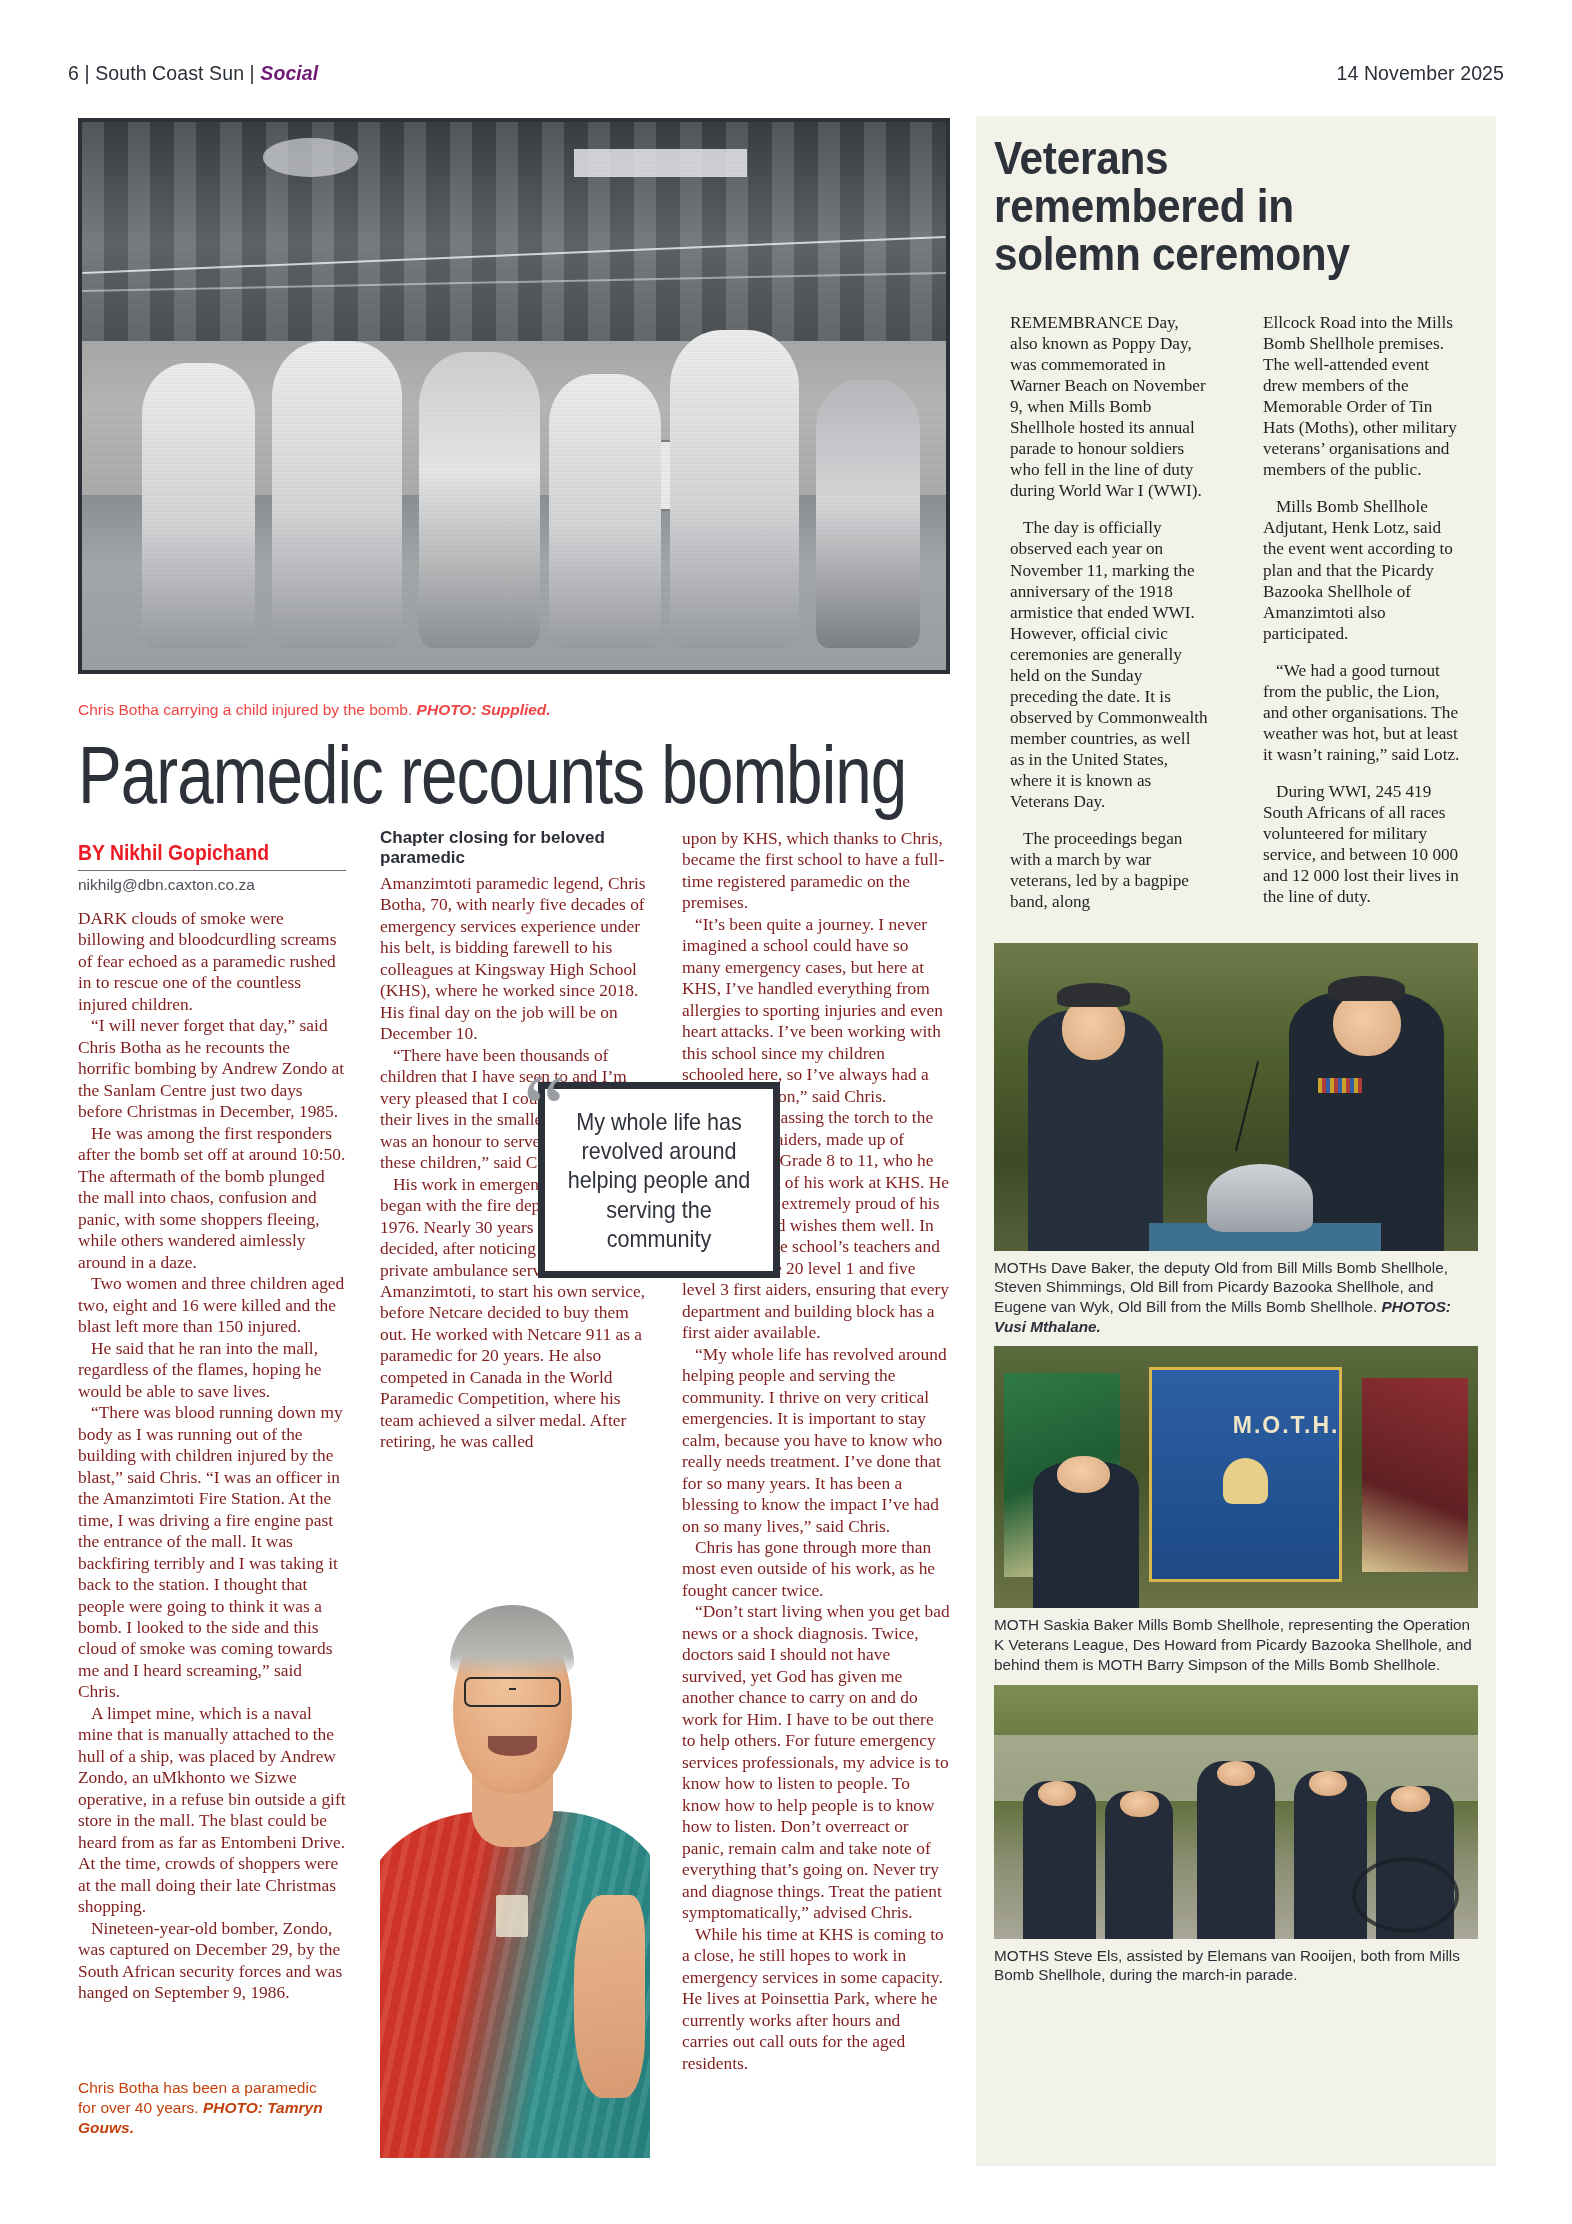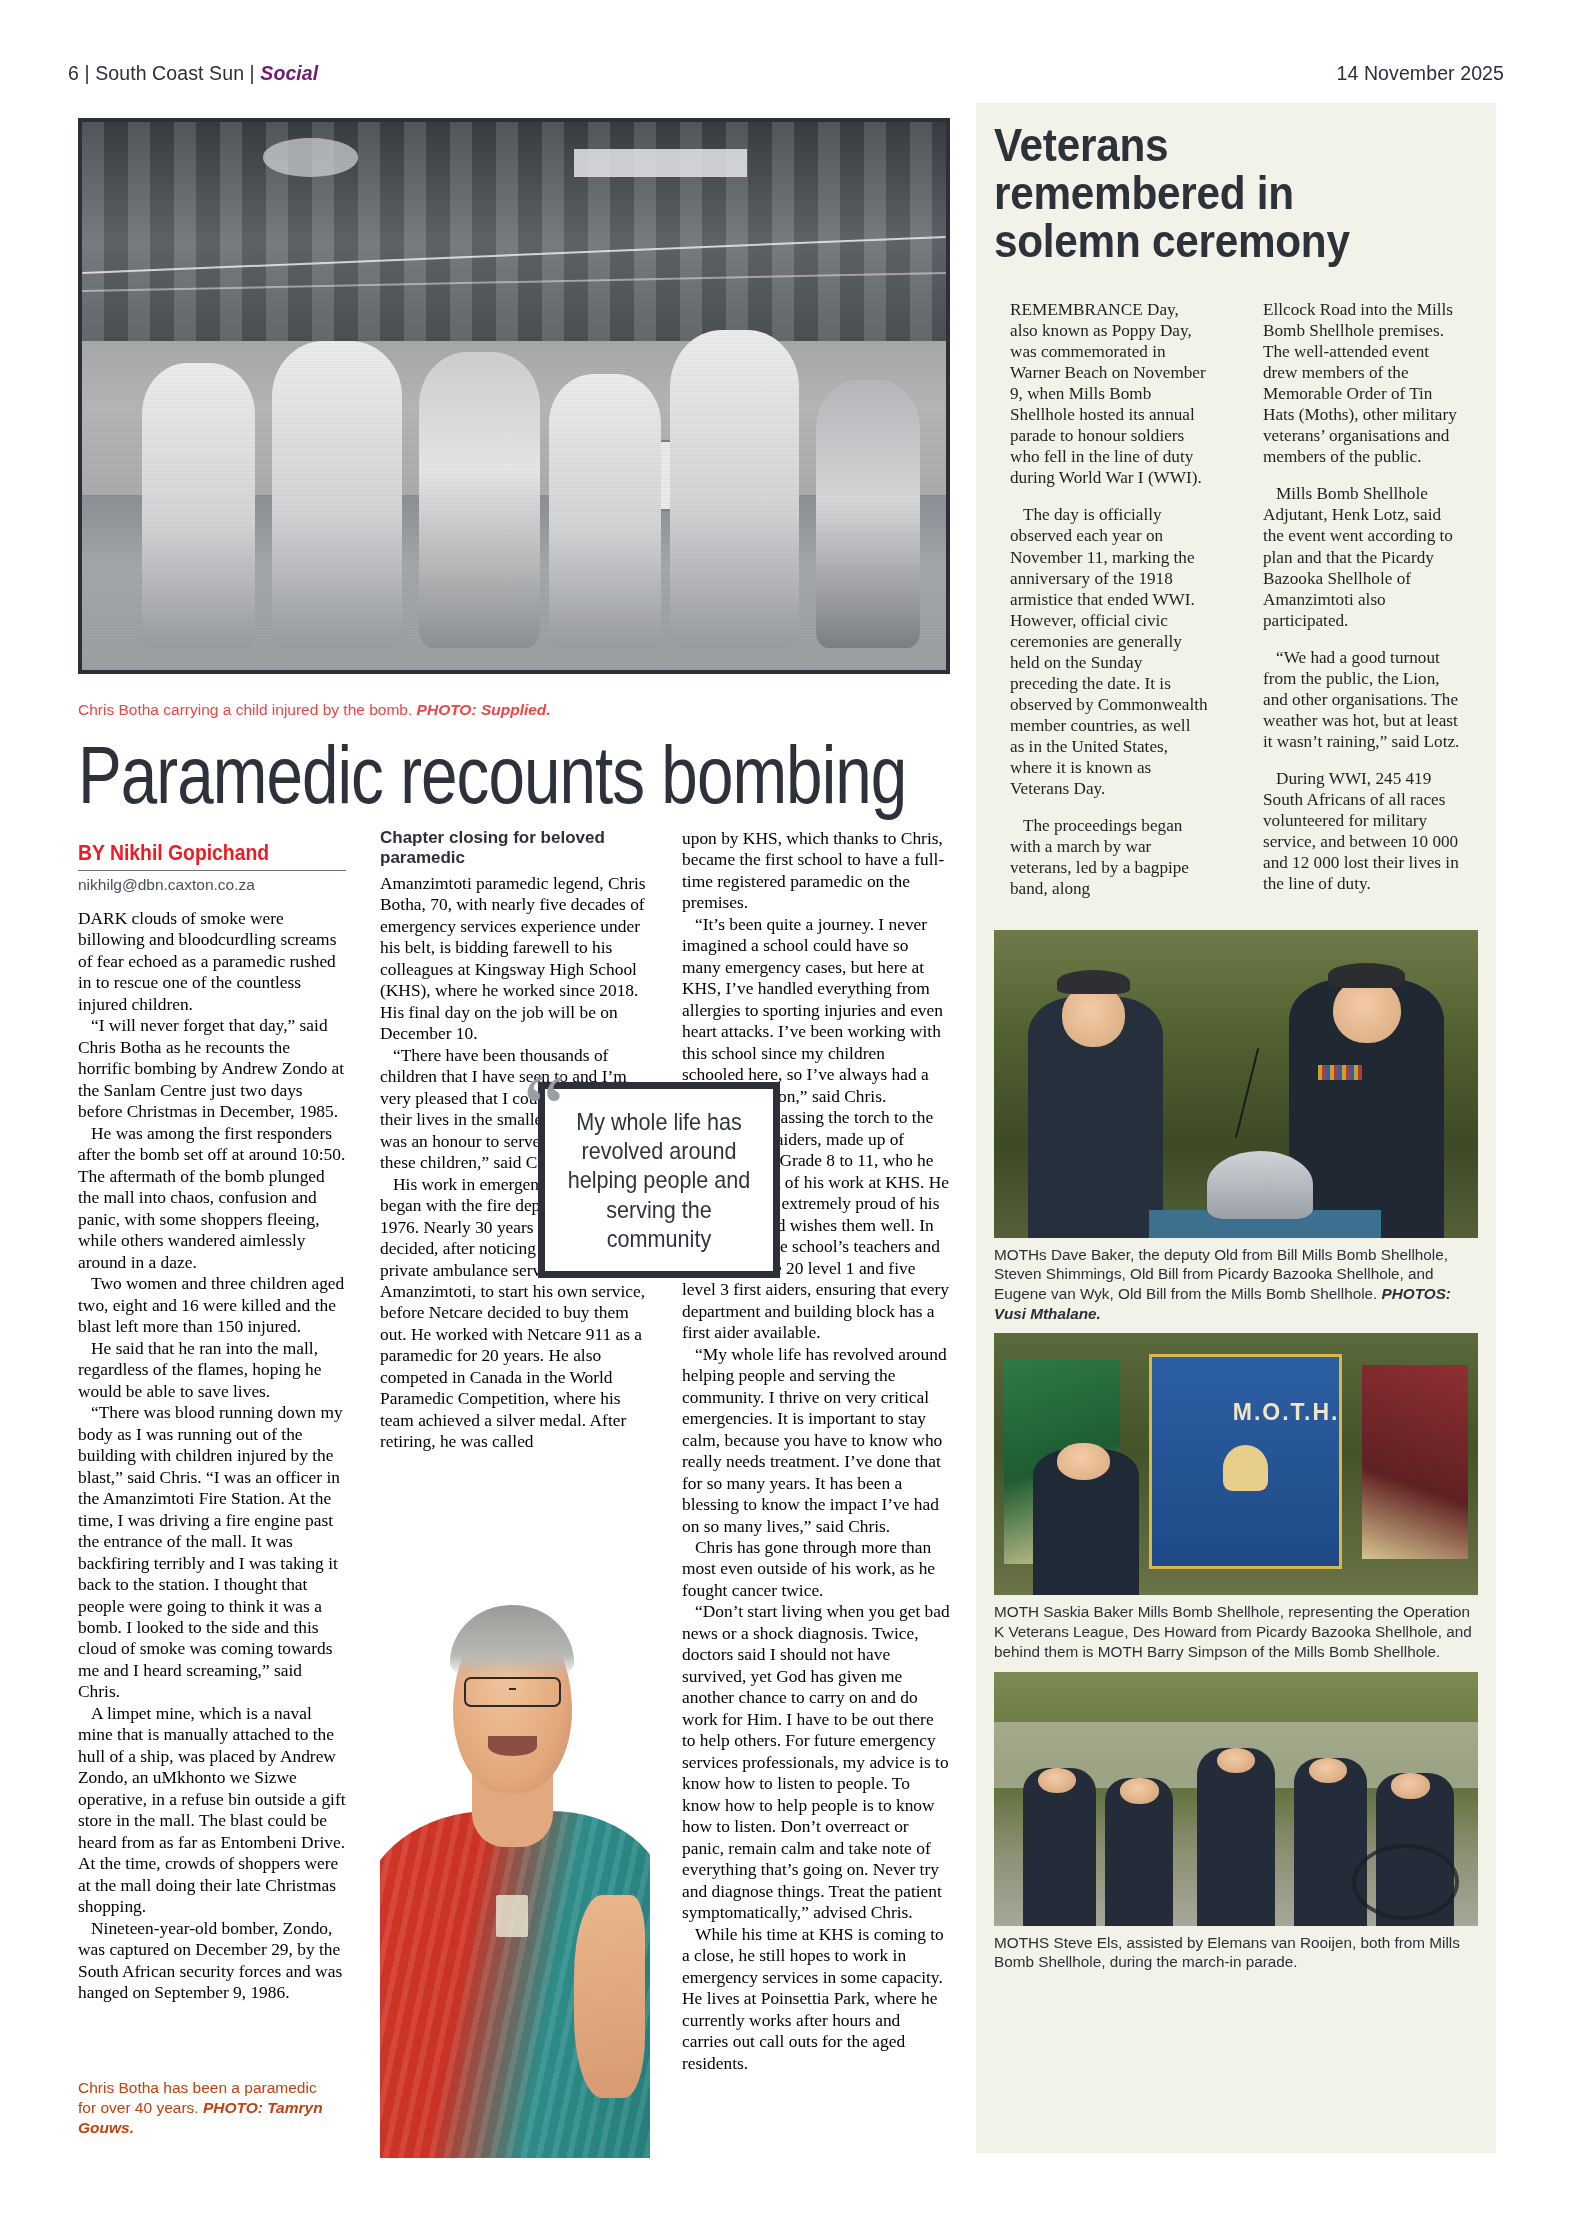--- a/index.html
+++ b/index.html
@@ -141,21 +141,21 @@
 
   .subhead {
     font-family: "Liberation Sans", sans-serif;
     font-weight: bold; font-size: 17px; line-height: 1.2;
     color: #2b2f38; margin-bottom: 4px;
   }
   p.body {
     font-family: "Liberation Serif", serif;
     font-size: 17.4px; line-height: 1.235;
     margin: 0; text-align: left; text-indent: 0;
-    color: #000000;
+    color: #7f1d1d;
   }
   p.body + p.body { text-indent: 13px; }
 
   .spacer-gap { height: 14px; }
 
   
   .pullquote {
     position: absolute;
     left: 538px; top: 1082px;
     width: 242px; height: 196px;
@@ -236,21 +236,21 @@
     position: absolute; left: 78px; top: 2078px; width: 250px;
     font-family: "Liberation Sans", sans-serif;
     font-size: 15.5px; line-height: 1.3; color: #c2410c;
     z-index: 5;
   }
   .portrait-caption .credit { font-weight: bold; font-style: italic; }
 
   
   .sidebar {
     position: absolute;
-    left: 976px; top: 103px;
+    left: 976px; top: 116px;
     width: 520px; height: 2050px;
     background: #f2f2e9;
     padding: 18px 18px 0 18px;
   }
   .side-headline {
     font-family: "Liberation Sans Narrow", "Liberation Sans", sans-serif;
     font-size: 47px; line-height: 1.02; color: #2c313a; letter-spacing: -.3px;
     transform: scaleX(.9); transform-origin: left top;
     margin: 0 0 14px 0;
   }

